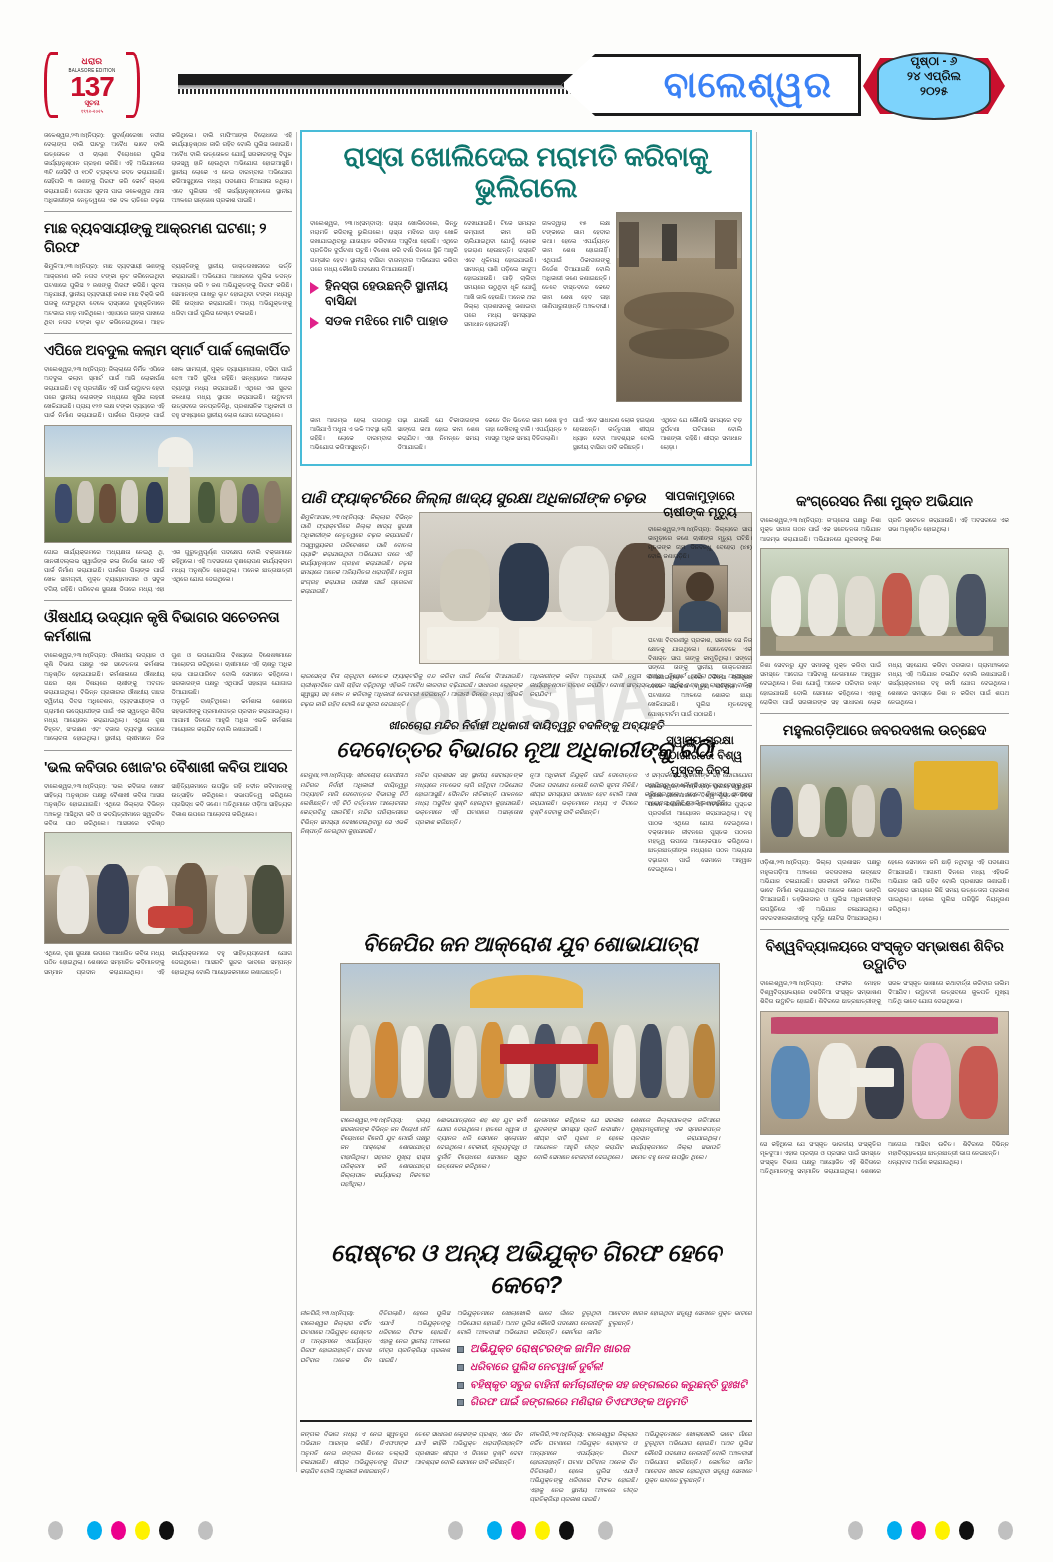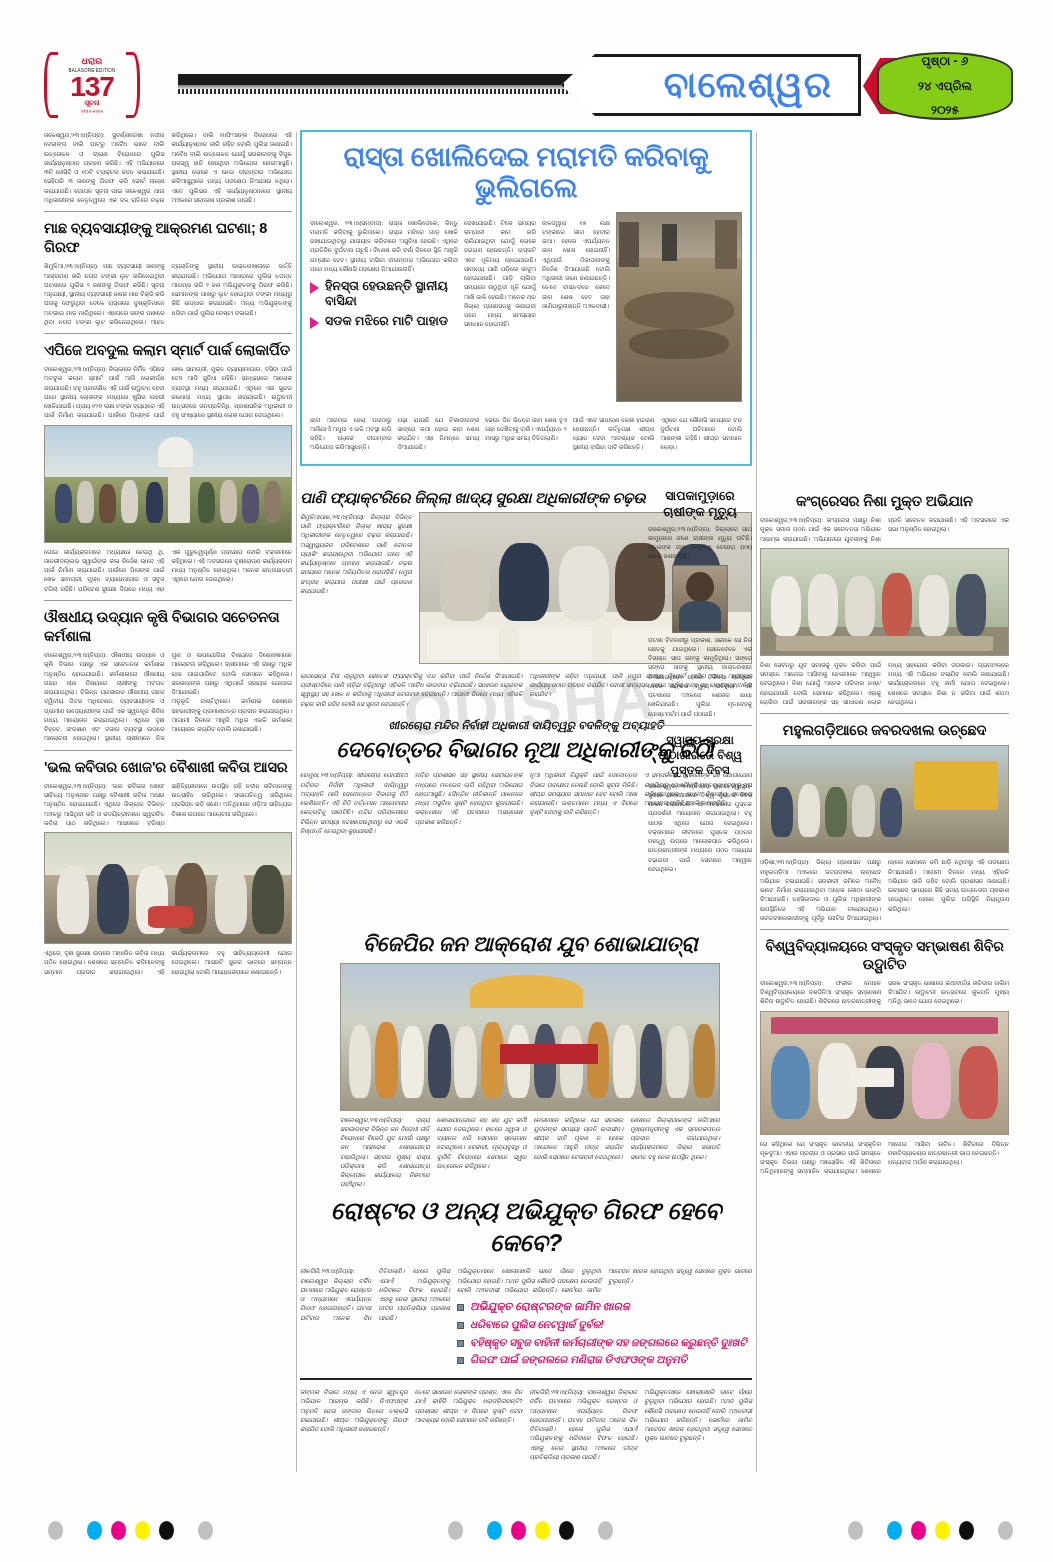--- a/index.html
+++ b/index.html
@@ -92,26 +92,26 @@
     display: flex; align-items: center; justify-content: center;
   }
   .date-hex-red {
     position: absolute; left: 4px; top: 8px;
     width: 142px; height: 56px;
     background: #c8102e;
     clip-path: polygon(12% 0, 88% 0, 100% 50%, 88% 100%, 12% 100%, 0 50%);
   }
   .date-hex-white {
     position: absolute; left: 18px; top: 2px;
-    width: 136px; height: 68px;
-    background: #84cc16;
+    width: 114px; height: 68px;
+    background: #7dd3fc;
     border: 2px solid #333;
     border-radius: 50%/30%;
     display: flex; flex-direction: column;
-    align-items: center; justify-content: space-between;
+    align-items: center; justify-content: flex-start;
     line-height: 1.25;
   }
   .date-line { font-size: 12px; font-weight: bold; color: #111; white-space: nowrap; }
 
   
   .col { position: absolute; top: 130px; }
   .col-left  { left: 44px;  width: 248px; }
   .col-right { left: 760px; width: 249px; }
 
   .col-rule-v {
@@ -156,21 +156,21 @@
   
   .lead {
     position: absolute; left: 300px; top: 130px;
     width: 452px;
     border: 2px solid #49bcd8;
     background: #fff;
     padding: 8px 8px 6px 8px;
   }
   .lead h1 {
     font-size: 27.5px; line-height: 1.12; font-weight: bold;
-    margin: 2px 0 8px 0; text-align: center; color: #3b82f6;
+    margin: 2px 0 8px 0; text-align: center; color: #0f766e;
     letter-spacing: -.5px;
   }
   .lead-body { display: flex; gap: 6px; }
   .lead-col { font-size: 6.1px; line-height: 1.52; text-align: justify; color: #222; }
   .bullets { margin: 6px 0 5px 0; }
   .bullet {
     display: flex; align-items: flex-start; gap: 6px;
     font-size: 12.5px; font-weight: bold; color: #111;
     margin-bottom: 5px; line-height: 1.2;
   }
@@ -262,21 +262,21 @@
   <span class="col-rule-v" style="left:756px"></span>
 
   <div class="col col-left">
 
     <div>
       <p class="dek two">ଜଳେଶ୍ୱର,୨୩।୪(ନିପ୍ର): ସୁବର୍ଣ୍ଣରେଖା ନଦୀର ଦେଲାଙ୍ଗ ବାଲି ଘାଟରୁ ଅବୈଧ ଭାବେ ବାଲି ଉତ୍ତୋଳନ ଓ ଚାଲାଣ ବିରୋଧରେ ପୁଲିସ କାର୍ଯ୍ୟାନୁଷ୍ଠାନ ଗ୍ରହଣ କରିଛି। ଏହି ଅଭିଯାନରେ ୩ଟି ଜେସିବି ଓ ୧୦ଟି ଟ୍ରାକ୍ଟର ଜବତ କରାଯାଇଛି। ସେହିପରି ୩ ଜଣଙ୍କୁ ଗିରଫ କରି କୋର୍ଟ ଚାଲାଣ କରାଯାଇଛି। ଗୋପନ ସୂଚନା ପାଇ ଜଳେଶ୍ୱର ଥାନା ଅଧିକାରୀଙ୍କ ନେତୃତ୍ୱରେ ଏକ ଦଳ ରାତିରେ ଚଢ଼ଉ କରିଥିଲେ। ବାଲି ମାଫିଆଙ୍କ ବିରୋଧରେ ଏହି କାର୍ଯ୍ୟାନୁଷ୍ଠାନ ଜାରି ରହିବ ବୋଲି ପୁଲିସ ଜଣାଇଛି। ଅବୈଧ ବାଲି ଉତ୍ତୋଳନ ଯୋଗୁଁ ସରକାରଙ୍କୁ ବିପୁଳ ରାଜସ୍ୱ ହାନି ହେଉଥିବା ଅଭିଯୋଗ ହୋଇଆସୁଛି। ସ୍ଥାନୀୟ ଲୋକେ ଏ ନେଇ ବାରମ୍ବାର ଅଭିଯୋଗ କରିଆସୁଥିଲେ ମଧ୍ୟ ପଦକ୍ଷେପ ନିଆଯାଉ ନଥିଲା। ଏବେ ପୁଲିସର ଏହି କାର୍ଯ୍ୟାନୁଷ୍ଠାନରେ ସ୍ଥାନୀୟ ଅଞ୍ଚଳରେ ସନ୍ତୋଷ ପ୍ରକାଶ ପାଇଛି।</p>
     </div>
     <div class="hrule"></div>
 
     <div>
-      <h2 class="hl">ମାଛ ବ୍ୟବସାୟୀଙ୍କୁ ଆକ୍ରମଣ ଘଟଣା; 8 ଗିରଫ</h2>
+      <h2 class="hl">ମାଛ ବ୍ୟବସାୟୀଙ୍କୁ ଆକ୍ରମଣ ଘଟଣା; ୨ ଗିରଫ</h2>
       <p class="dek two">ଶିମୁଳିଆ,୨୩।୪(ନିପ୍ର): ମାଛ ବ୍ୟବସାୟୀ ଜଣଙ୍କୁ ଆକ୍ରମଣ କରି ନଗଦ ଟଙ୍କା ଲୁଟ କରିନେଇଥିବା ଘଟଣାରେ ପୁଲିସ ୨ ଜଣଙ୍କୁ ଗିରଫ କରିଛି। ସୂଚନା ଅନୁଯାୟୀ, ସ୍ଥାନୀୟ ବ୍ୟବସାୟୀ ଜଣକ ମାଛ ବିକ୍ରି କରି ଘରକୁ ଫେରୁଥିବା ବେଳେ ରାସ୍ତାରେ ଦୁଷ୍କୃତିମାନେ ଅଟକାଇ ମାଡ଼ ମାରିଥିଲେ। ଏହାପରେ ତାଙ୍କ ପାଖରେ ଥିବା ନଗଦ ଟଙ୍କା ଲୁଟ କରିନେଇଥିଲେ। ଆହତ ବ୍ୟକ୍ତିଙ୍କୁ ସ୍ଥାନୀୟ ଡାକ୍ତରଖାନାରେ ଭର୍ତ୍ତି କରାଯାଇଛି। ଅଭିଯୋଗ ଆଧାରରେ ପୁଲିସ ତଦନ୍ତ ଆରମ୍ଭ କରି ୨ ଜଣ ଅଭିଯୁକ୍ତଙ୍କୁ ଗିରଫ କରିଛି। ସେମାନଙ୍କ ପାଖରୁ ଲୁଟ ହୋଇଥିବା ଟଙ୍କା ମଧ୍ୟରୁ କିଛି ଉଦ୍ଧାର କରାଯାଇଛି। ଅନ୍ୟ ଅଭିଯୁକ୍ତଙ୍କୁ ଧରିବା ପାଇଁ ପୁଲିସ ଚେଷ୍ଟା ଚଳାଇଛି।</p>
     </div>
     <div class="hrule"></div>
 
     <div>
       <h2 class="hl">ଏପିଜେ ଅବଦୁଲ କଲାମ ସ୍ମାର୍ଟ ପାର୍କ ଲୋକାର୍ପିତ</h2>
       <p class="dek two">ବାଲେଶ୍ୱର,୨୩।୪(ନିପ୍ର): ଜିଲ୍ଲାରେ ନିର୍ମିତ ଏପିଜେ ଅବଦୁଲ କଲାମ ସ୍ମାର୍ଟ ପାର୍କ ଆଜି ଲୋକାର୍ପଣ କରାଯାଇଛି। ବହୁ ପ୍ରତୀକ୍ଷିତ ଏହି ପାର୍କ ଉଦ୍ଘାଟନ ହେବା ପରେ ସ୍ଥାନୀୟ ଲୋକଙ୍କ ମଧ୍ୟରେ ଖୁସିର ଲହରୀ ଖେଳିଯାଇଛି। ପ୍ରାୟ ୧୨୭ ଲକ୍ଷ ଟଙ୍କା ବ୍ୟୟରେ ଏହି ପାର୍କ ନିର୍ମାଣ କରାଯାଇଛି। ପାର୍କରେ ପିଲାଙ୍କ ପାଇଁ ଖେଳ ସାମଗ୍ରୀ, ମୁକ୍ତ ବ୍ୟାୟାମାଗାର, ବସିବା ପାଇଁ ବେଞ୍ଚ ଆଦି ସୁବିଧା ରହିଛି। ସନ୍ଧ୍ୟାରେ ଆଲୋକ ବ୍ୟବସ୍ଥା ମଧ୍ୟ କରାଯାଇଛି। ଏଥିରେ ଏକ ସୁନ୍ଦର ଜଳଧାରା ମଧ୍ୟ ସ୍ଥାପନ କରାଯାଇଛି। ଉଦ୍ଘାଟନୀ ଉତ୍ସବରେ ଜନପ୍ରତିନିଧି, ପ୍ରଶାସନିକ ଅଧିକାରୀ ଓ ବହୁ ସଂଖ୍ୟାରେ ସ୍ଥାନୀୟ ଲୋକ ଯୋଗ ଦେଇଥିଲେ।</p>
       <div class="photo" style="height:118px">
         <span class="sky"></span>
         <span class="ground" style="background:linear-gradient(to bottom,#9aa36f,#5e6a43)"></span>
@@ -468,21 +468,21 @@
         </div>
       <div style="flex:1">
           <p class="dek">ନେତାମାନେ କହିଥିଲେ ଯେ ସରକାର ଯୁବକଙ୍କ ସମସ୍ୟା ପ୍ରତି ଉଦାସୀନ। ଶୀଘ୍ର ଦାବି ପୂରଣ ନ ହେଲେ ଆନ୍ଦୋଳନ ଆହୁରି ତୀବ୍ର କରାଯିବ ବୋଲି ସେମାନେ ଚେତାବନୀ ଦେଇଥିଲେ।</p>
         </div>
       <div style="flex:1">
           <p class="dek">ଶେଷରେ ଜିଲ୍ଲାପାଳଙ୍କ ଜରିଆରେ ମୁଖ୍ୟମନ୍ତ୍ରୀଙ୍କୁ ଏକ ସ୍ମାରକପତ୍ର ପ୍ରଦାନ କରାଯାଇଥିଲା। କାର୍ଯ୍ୟକ୍ରମରେ ଜିଲ୍ଲା ସଭାପତି ସମେତ ବହୁ ନେତା ଉପସ୍ଥିତ ଥିଲେ।</p>
         </div>
     </div>
   </div>
 
-  <div class="mid" style="top:1195px; left:300px; width:452px;">
+  <div class="mid" style="top:1237px; left:300px; width:452px;">
     <h2 class="hl" style="font-size:24px; text-align:center; margin-bottom:8px">ରୋଷ୍ଟର ଓ ଅନ୍ୟ ଅଭିଯୁକ୍ତ ଗିରଫ ହେବେ କେବେ?</h2>
     <div style="display:flex; gap:7px;">
       <div style="width:150px; flex:none;">
         <p class="dek two">ନୀଳଗିରି,୨୩।୪(ନିପ୍ର): ବାଲେଶ୍ୱର ଜିଲ୍ଲାର ଚର୍ଚ୍ଚିତ ଘଟଣାରେ ଅଭିଯୁକ୍ତ ରୋଷ୍ଟର ଓ ଅନ୍ୟମାନେ ଏପର୍ଯ୍ୟନ୍ତ ଗିରଫ ହୋଇନାହାନ୍ତି। ଘଟଣା ଘଟିବାର ଅନେକ ଦିନ ବିତିଗଲାଣି। ହେଲେ ପୁଲିସ ଏଯାଏଁ ଅଭିଯୁକ୍ତଙ୍କୁ ଧରିବାରେ ବିଫଳ ହୋଇଛି। ଏହାକୁ ନେଇ ସ୍ଥାନୀୟ ଅଞ୍ଚଳରେ ତୀବ୍ର ପ୍ରତିକ୍ରିୟା ପ୍ରକାଶ ପାଇଛି।</p>
       </div>
       <div style="flex:1; min-width:0;">
         <p class="dek two">ଅଭିଯୁକ୍ତମାନେ ଖୋଲାଖୋଲି ଭାବେ ଗାଁରେ ବୁଲୁଥିବା ଅଭିଯୋଗ ହୋଇଛି। ଅଥଚ ପୁଲିସ କୌଣସି ପଦକ୍ଷେପ ନେଉନାହିଁ ବୋଲି ଅଞ୍ଚଳବାସୀ ଅଭିଯୋଗ କରିଛନ୍ତି। କୋର୍ଟରେ ଜାମିନ ଆବେଦନ ଖାରଜ ହୋଇଥିବା ସତ୍ତ୍ୱେ ସେମାନେ ମୁକ୍ତ ଭାବରେ ବୁଲୁଛନ୍ତି।</p>
         <div class="bullets" style="margin-top:6px">
           <div class="bullet" style="font-size:11px;color:#d4136b">
             <span class="sq"></span>

